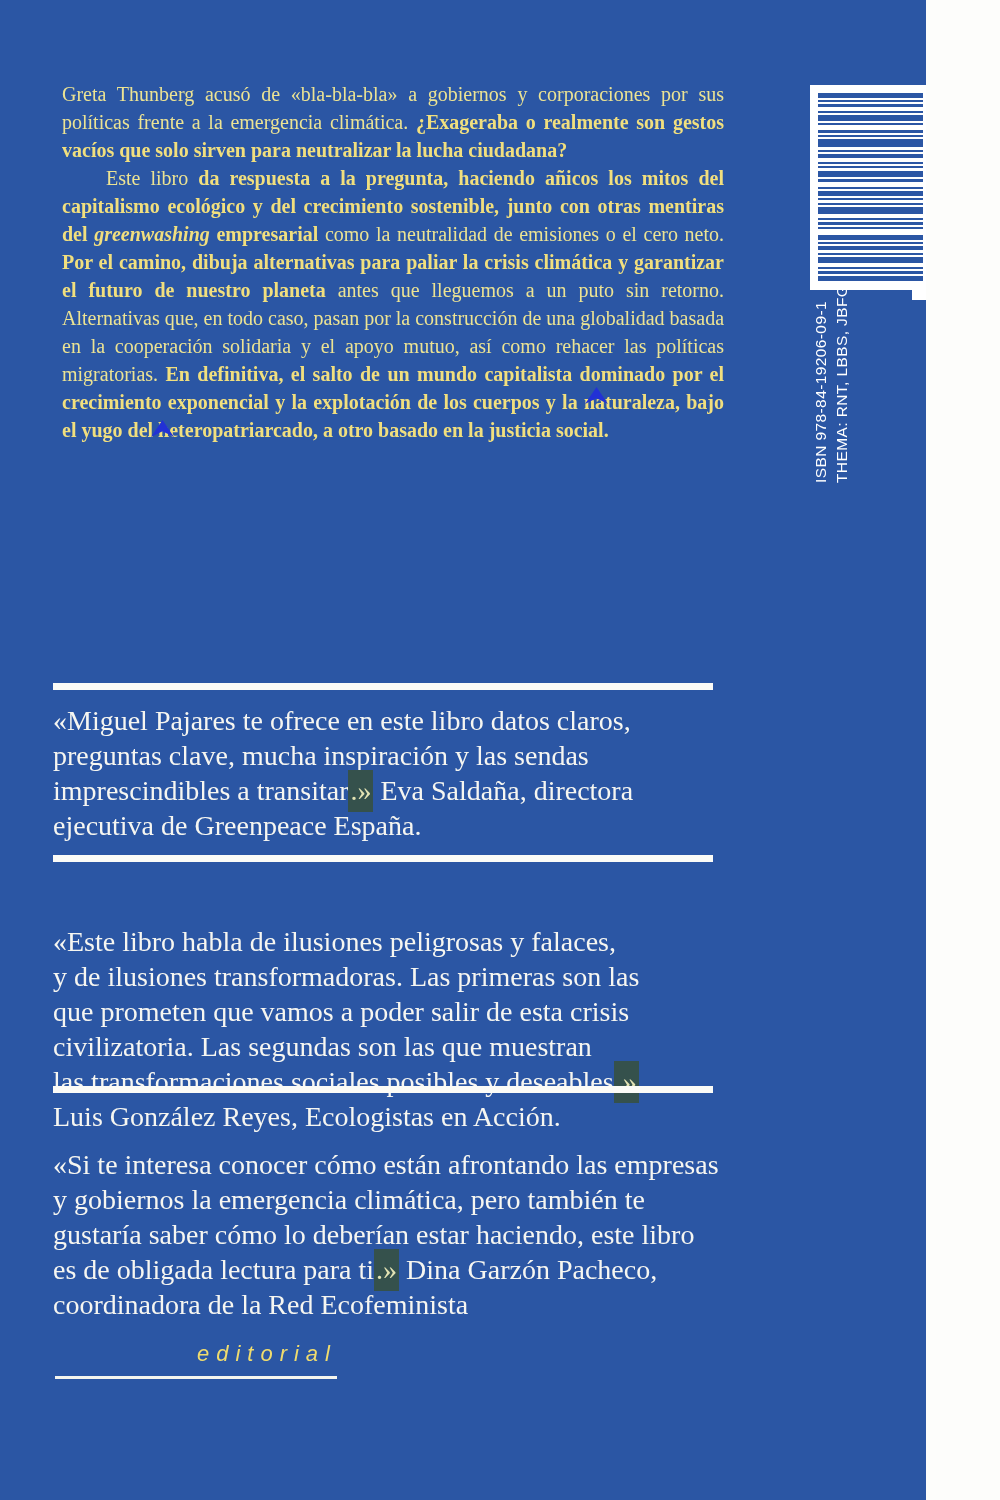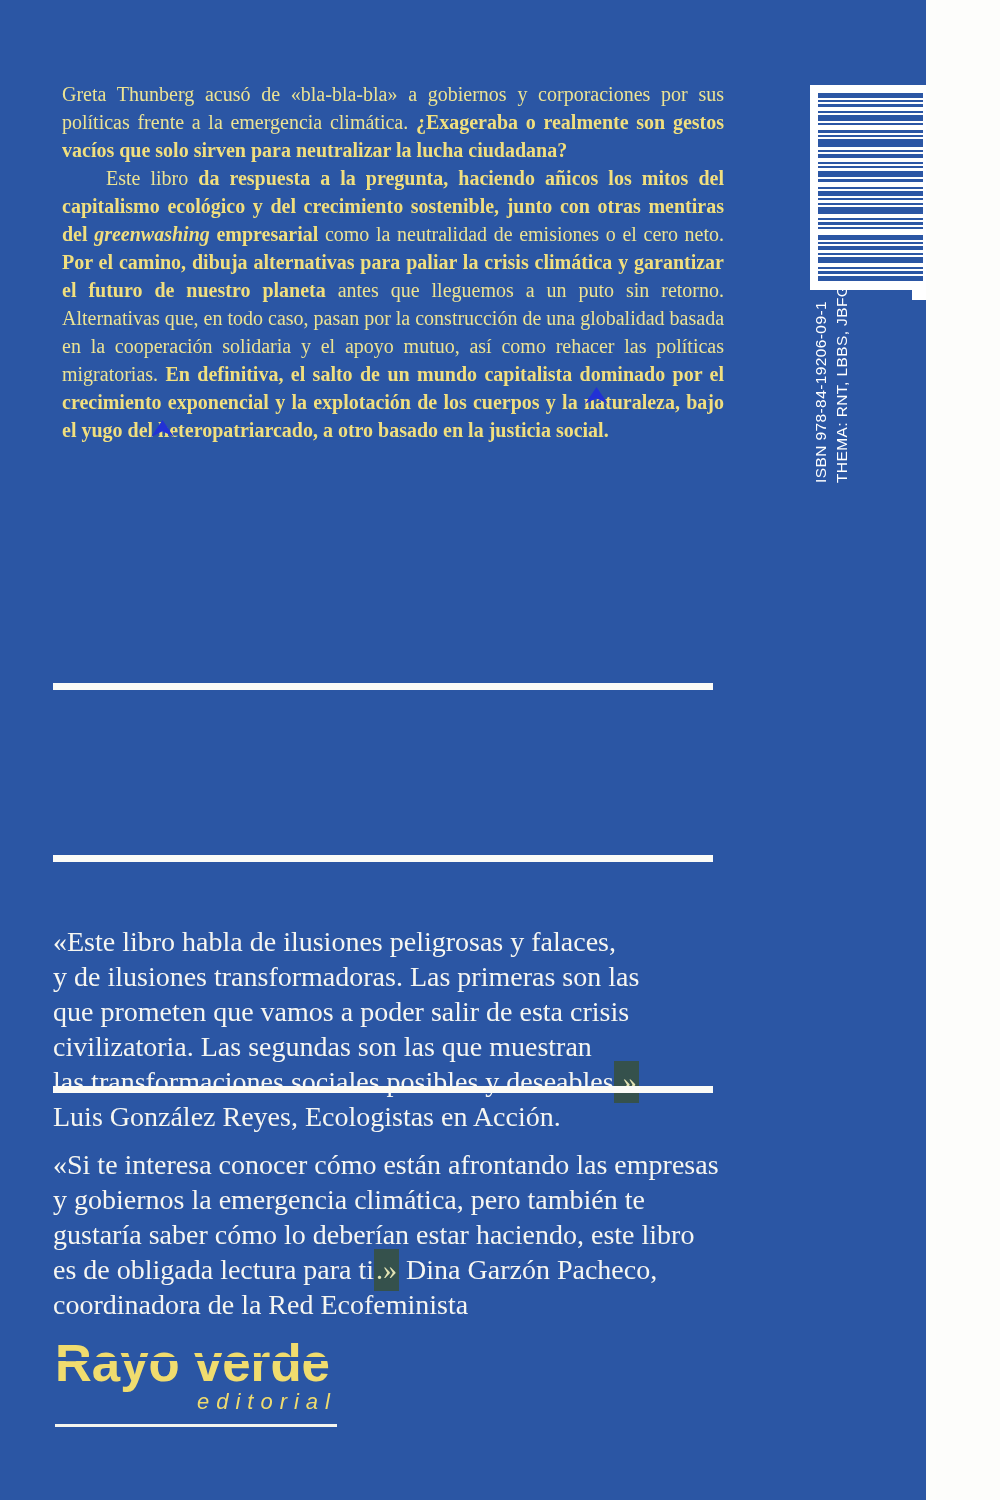--- a/index.html
+++ b/index.html
@@ -65,20 +65,24 @@
 
   <div class="synopsis">
     <p><span>Greta Thunberg acusó de «bla-bla-bla» a gobiernos y corporaciones por sus políticas frente a la emergencia climática. </span><span class="b">¿Exageraba o realmente son gestos vacíos que solo sirven para neutralizar la lucha ciudadana?</span></p>
     <p><span class="indent-anchor"></span><span>Este libro </span><span class="b">da respuesta a la pregunta, haciendo añicos los mitos del capitalismo ecológico y del crecimiento sostenible, junto con otras mentiras del </span><span class="bi">greenwashing</span><span class="b"> empresarial</span><span> como la neutralidad de emisiones o el cero neto. </span><span class="b">Por el camino, dibuja alternativas para paliar la crisis climática y garantizar el futuro de nuestro planeta</span><span> antes que lleguemos a un puto sin retorno. Alternativas que, en todo caso, pasan por la construcción de una globalidad basada en la cooperación solidaria y el apoyo mutuo, así como rehacer las políticas migratorias. </span><span class="b">En definitiva, el salto de un mundo capitalista dominado por el crecimiento exponencial y la explotación de los cuerpos y la naturaleza, bajo el yugo del heteropatriarcado, a otro basado en la justicia social.</span></p>
   </div>
 
   <div class="caret caret-1"></div>
   <div class="caret caret-2"></div>
 
   <div class="rule rule-1"></div>
+  <div class="quote quote-1"><span>«Miguel Pajares te ofrece en este libro datos claros,
+preguntas clave, mucha inspiración y las sendas
+imprescindibles a transitar</span><span class="hl">.»</span><span> Eva Saldaña, directora
+ejecutiva de Greenpeace España.</span></div>
 
   <div class="rule rule-2"></div>
   <div class="quote quote-2"><span>«Este libro habla de ilusiones peligrosas y falaces,
 y de ilusiones transformadoras. Las primeras son las
 que prometen que vamos a poder salir de esta crisis
 civilizatoria. Las segundas son las que muestran
 las transformaciones sociales posibles y deseables</span><span class="hl">.»</span><span>
 Luis González Reyes, Ecologistas en Acción.</span></div>
 
   <div class="rule rule-3"></div>
@@ -153,20 +157,16 @@
         <div class="bar" style="height: 5px;"></div>
       </div>
   </div>
   <div class="barcode-step"></div>
   <div class="isbn-block">
     <div>ISBN 978-84-19206-09-1</div>
     <div>THEMA: RNT, LBBS, JBFG</div>
   </div>
 
   <div class="logo">
-    <div class="logo-word">
-      <span>Rayo verde</span>
-      <div class="logo-slit"></div>
-    </div>
     <div class="logo-sub">editorial</div>
     <div class="logo-rule"></div>
   </div>
 </div>
 
 </body></html>

